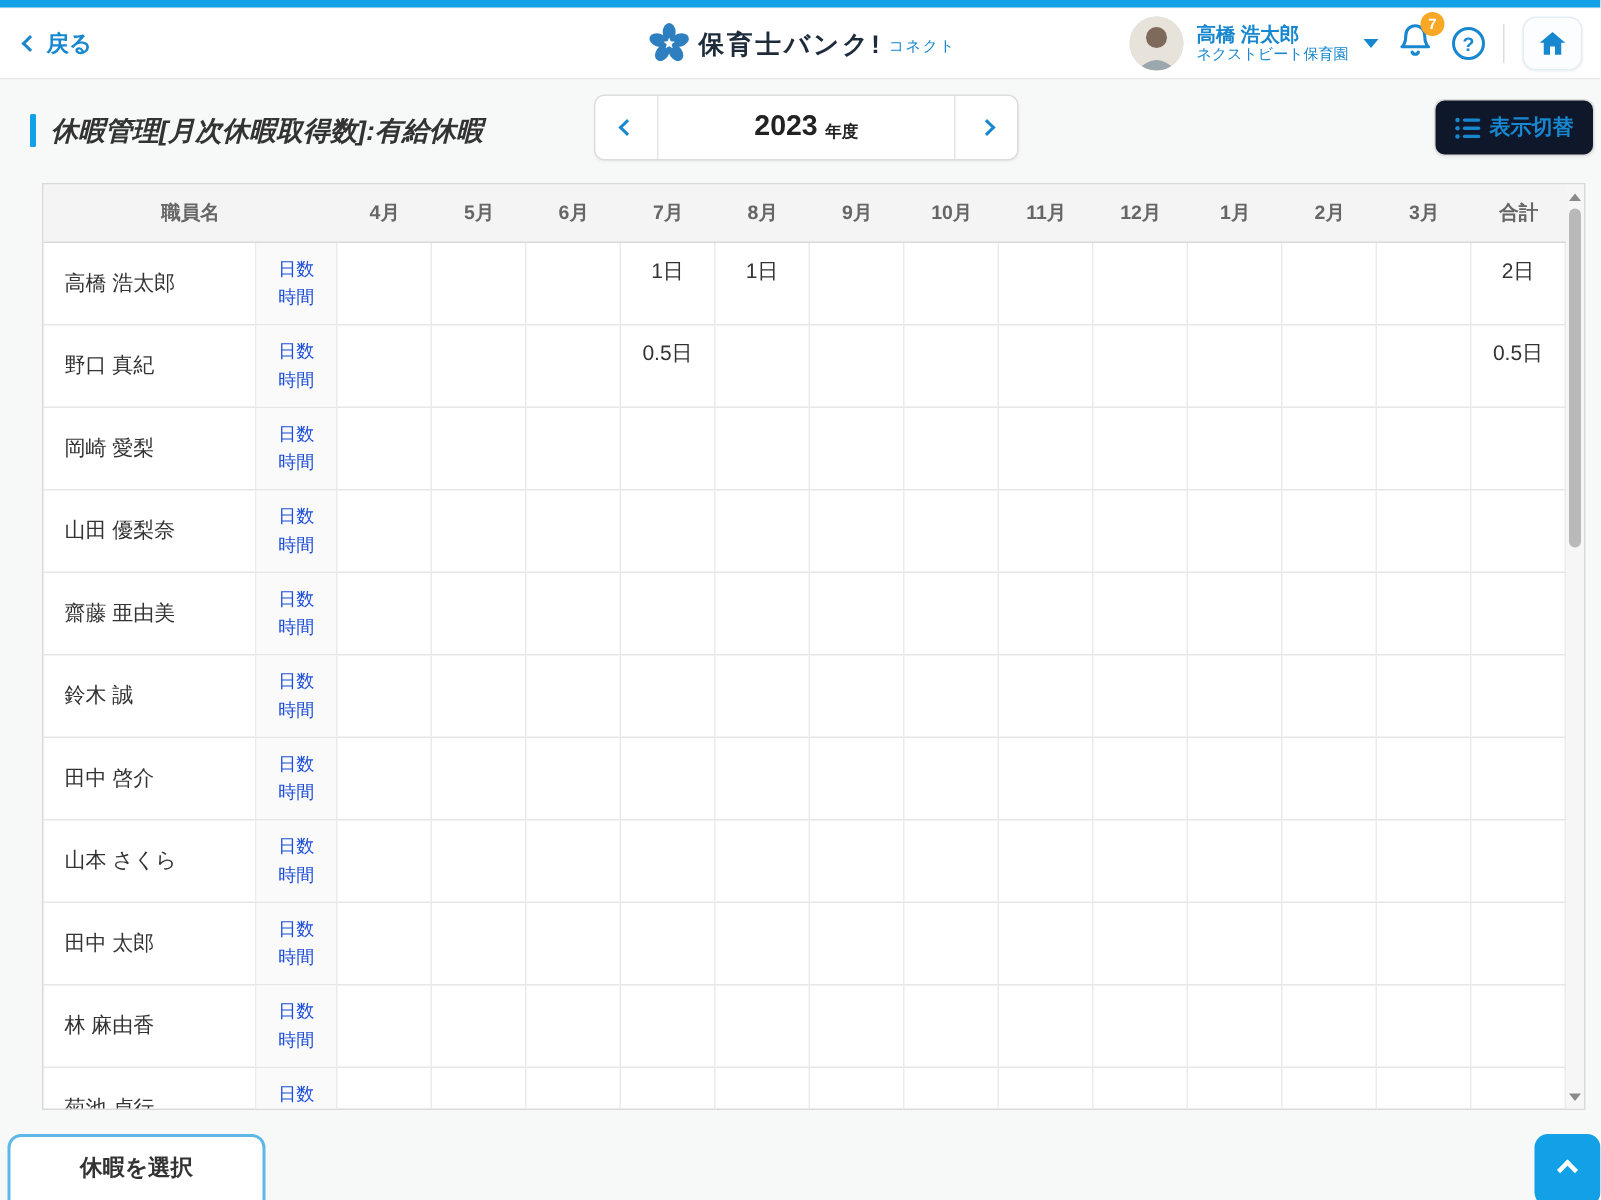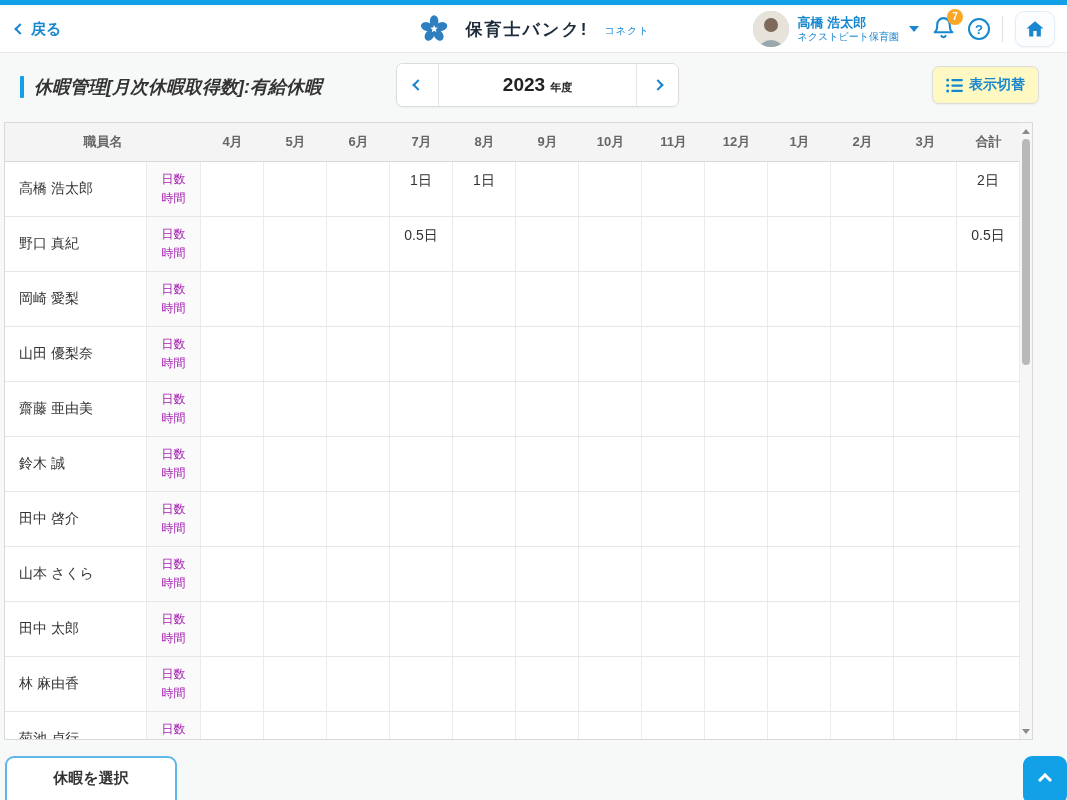--- a/index.html
+++ b/index.html
@@ -16,21 +16,21 @@
   
   .topbar{position:absolute;left:0;top:0;width:100%;height:5px;background:var(--accent);}
   .appheader{
     position:absolute;left:0;top:6px;width:100%;height:47px;background:#fff;
     border-bottom:1px solid #e9e9e9;display:flex;align-items:center;padding:0 16px;
   }
   .backlink{display:flex;align-items:center;gap:7px;color:var(--link);font-size:15px;font-weight:bold;cursor:pointer;}
   .chev{display:inline-block;width:8px;height:8px;border-left:2.5px solid var(--link);border-bottom:2.5px solid var(--link);}
   .chev.left{transform:rotate(45deg);}
   .chev.right{transform:rotate(-135deg);}
-  .logo{position:absolute;left:50%;top:50%;transform:translate(-50%,-50%);display:flex;align-items:center;gap:16px;}
+  .logo{position:absolute;left:50%;top:50%;transform:translate(-50%,-50%);display:flex;align-items:center;gap:4px;}
   .logo-main{font-size:17px;font-weight:bold;color:#1d2b3a;letter-spacing:2px;}
   .logo-sub{font-size:10px;font-weight:normal;color:var(--link);letter-spacing:1px;margin-top:4px;}
   .userarea{position:absolute;right:12px;top:50%;transform:translateY(-50%);display:flex;align-items:center;}
   .avatar{width:36px;height:36px;border-radius:50%;overflow:hidden;background:#cfd8dc;flex:none;}
   .usertext{margin-left:9px;line-height:1.25;}
   .username{font-size:13px;font-weight:bold;color:var(--link);}
   .userorg{font-size:10px;color:var(--link);text-align:center;}
   .caret{width:0;height:0;border-left:5px solid transparent;border-right:5px solid transparent;border-top:6px solid var(--link);margin:0 12px 0 10px;cursor:pointer;}
   .bellwrap{position:relative;margin-right:12px;cursor:pointer;}
   .badge{position:absolute;top:-6px;right:-7px;min-width:16px;height:16px;border-radius:8px;background:var(--badge);
@@ -45,36 +45,36 @@
   .title-accent{width:4px;height:22px;background:var(--accent);border-radius:1px;margin-right:10px;}
   .pagetitle{font-size:18px;font-weight:bold;color:#333;font-style:italic;}
   .yearnav{position:absolute;left:396px;top:63px;height:44px;width:283px;background:#fff;border:1px solid #dcdcdc;
     border-radius:7px;box-shadow:0 1px 2px rgba(0,0,0,.05);display:flex;align-items:stretch;overflow:hidden;justify-content:center;}
   .yearbtn{width:42px;display:flex;align-items:center;justify-content:center;cursor:pointer;background:#fff;border:none;}
   .yearbtn.prev{border-right:1px solid #e5e5e5;}
   .yearbtn.next{border-left:1px solid #e5e5e5;}
   .yearcenter{flex:1;display:flex;align-items:center;justify-content:center;gap:5px;}
   .yearvalue{font-size:19px;font-weight:bold;color:#222;}
   .yearsuffix{font-size:11px;font-weight:bold;color:#222;margin-top:5px;}
-  .togglebtn{position:absolute;right:28px;top:66px;height:38px;padding:0 13px;background:#fef9c3;border:1px solid #dcdcdc;
+  .togglebtn{position:absolute;right:4px;top:66px;height:38px;padding:0 13px;background:#0f172a;border:1px solid #dcdcdc;
     border-radius:7px;box-shadow:0 1px 2px rgba(0,0,0,.05);display:flex;align-items:center;gap:6px;cursor:pointer;
     font-size:14px;font-weight:bold;color:var(--link);}
   
-  .tablewrap{position:absolute;left:4px;top:122px;width:1029px;height:618px;background:#fff;
+  .tablewrap{position:absolute;left:28px;top:122px;width:1029px;height:618px;background:#fff;
     border:1px solid #d9d9d9;overflow:hidden;}
   .hrow{display:flex;height:39px;background:#f4f4f5;border-bottom:1px solid #d9d9d9;align-items:center;}
   .hcell{font-size:13px;font-weight:bold;color:#666;text-align:center;flex:none;}
   .col-staff{width:196px;}
   .col-m{width:63px;}
   .mh-wrap{display:flex;flex:none;}
   .trow{display:flex;height:55px;border-bottom:1px solid #e6e6e6;flex:none;}
   .cell{flex:none;border-right:1px solid #ebebeb;height:100%;}
   .name-cell{width:142px;display:flex;align-items:center;padding-left:14px;font-size:14px;color:#333;}
   .unit-cell{width:54px;background:#fafafa;display:flex;flex-direction:column;align-items:center;justify-content:center;}
-  .unit-cell span{font-size:12px;color:#a21caf;line-height:19px;}
+  .unit-cell span{font-size:12px;color:#1d4ed8;line-height:19px;}
   .val-cell{width:63px;position:relative;}
   .dayval{position:absolute;top:9px;left:0;right:0;text-align:center;font-size:14px;color:#333;line-height:19px;}
   .hourval{position:absolute;top:28px;left:0;right:0;text-align:center;font-size:14px;color:#333;line-height:19px;}
   
   .vscroll{position:absolute;right:0;top:0;bottom:0;width:12px;background:#f6f6f7;}
   .sb-arrow{position:absolute;left:0;width:12px;height:12px;display:flex;align-items:center;justify-content:center;}
   .sb-arrow.up{top:2px;}
   .sb-arrow.down{bottom:2px;}
   .tri-up{width:0;height:0;border-left:4px solid transparent;border-right:4px solid transparent;border-bottom:5px solid #8a8a8a;}
   .tri-down{width:0;height:0;border-left:4px solid transparent;border-right:4px solid transparent;border-top:5px solid #8a8a8a;}

